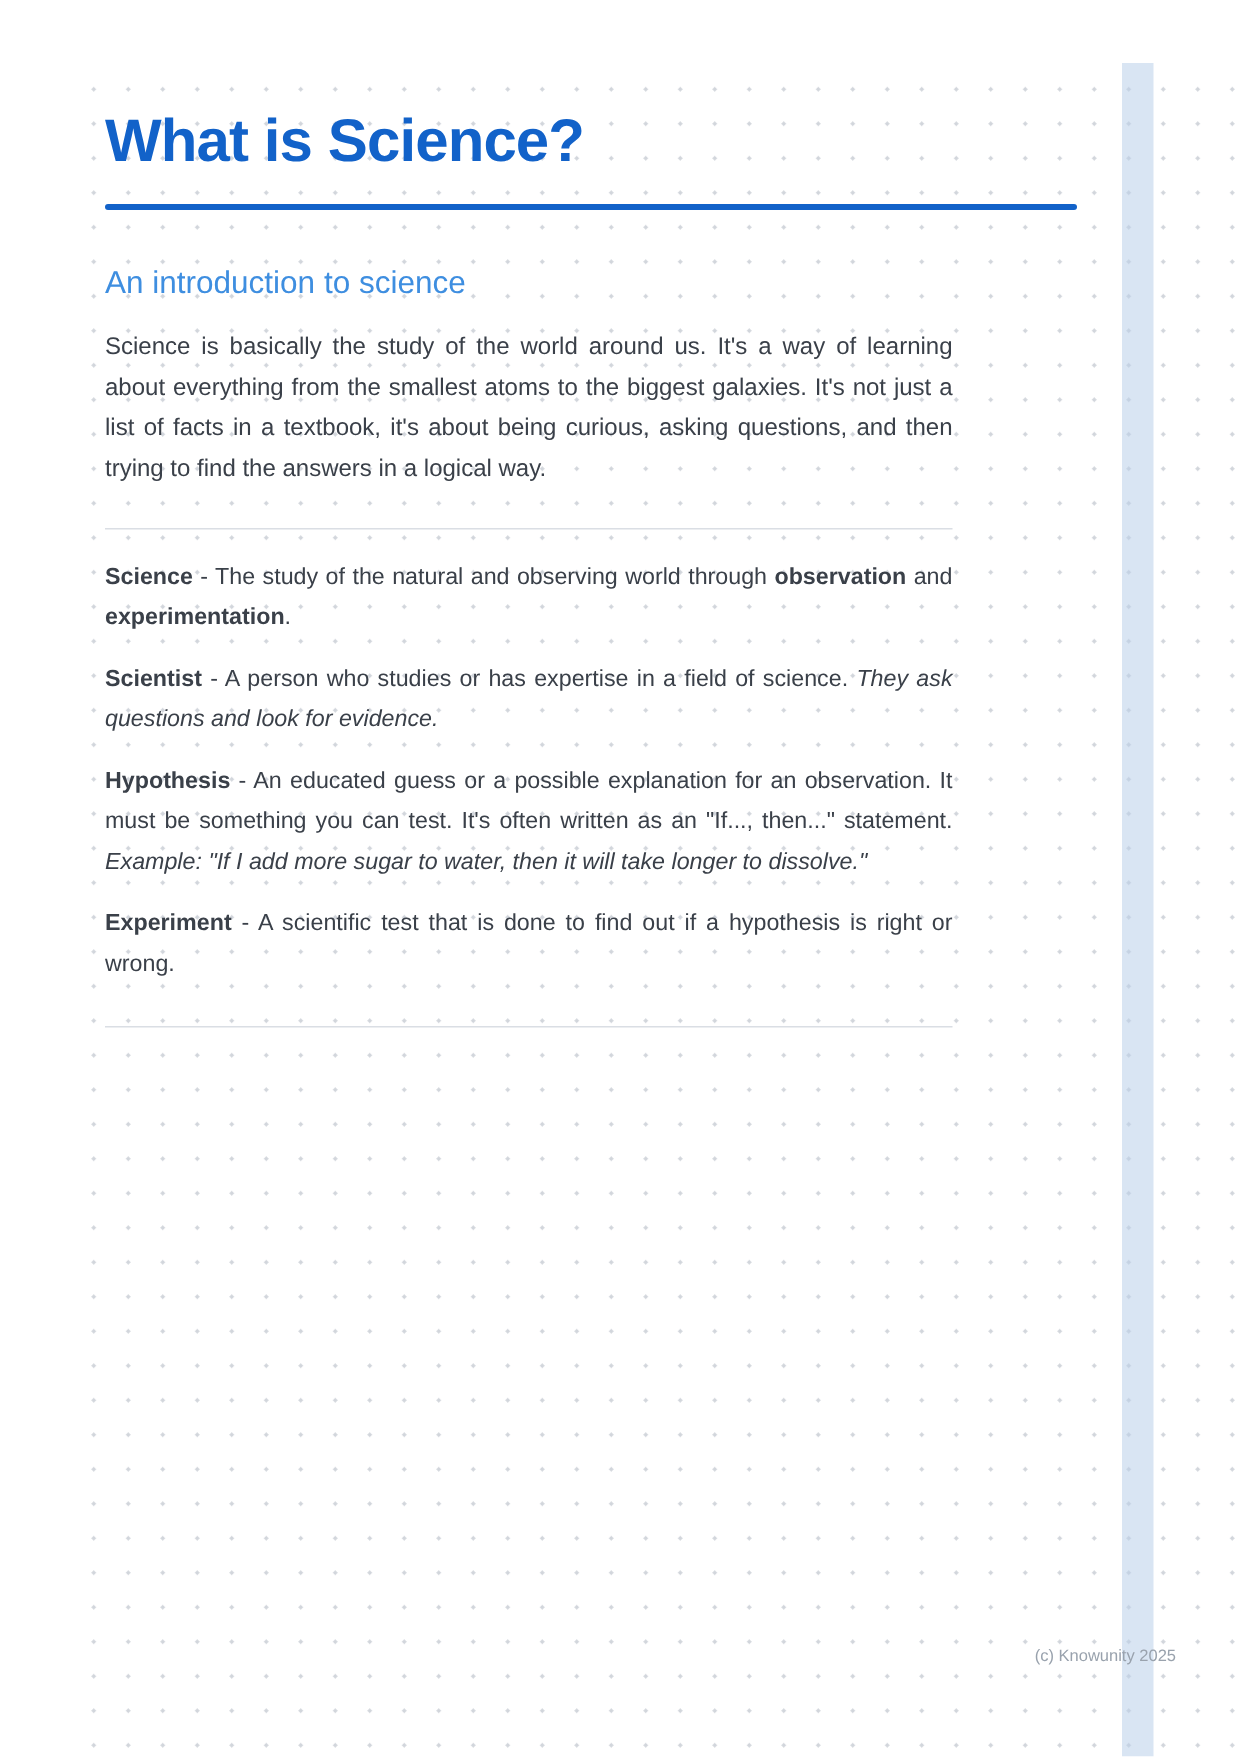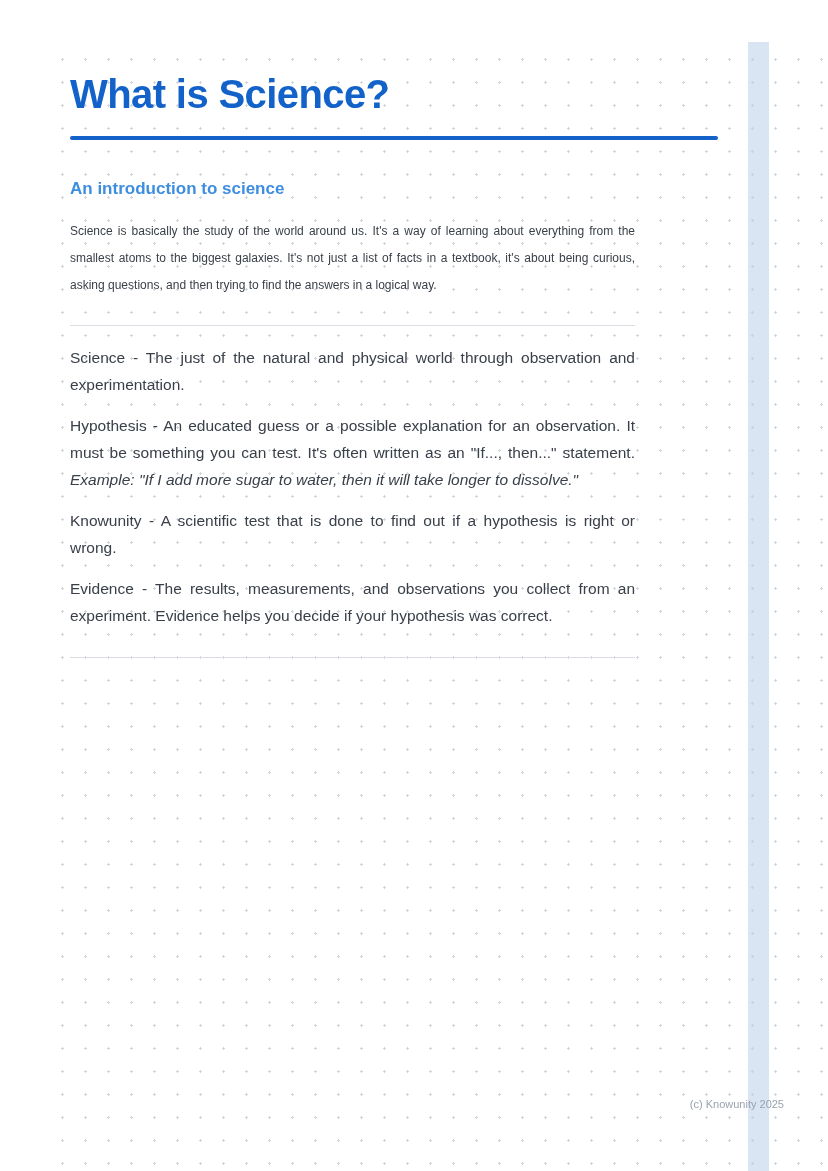--- a/index.html
+++ b/index.html
@@ -54,49 +54,49 @@
   }
   .title-rule {
     margin-top: 20px;
     width: 648px;
     height: 4px;
     background: var(--title-blue, #1262c9);
     border-radius: 2px;
   }
   h2.section-heading {
     margin: 26px 0 0 0;
-    font-size: 17px;
+    font-size: 21px;
     line-height: 26px;
-    font-weight: 700;
+    font-weight: 400;
     color: var(--heading-blue, #3e8ee0);
   }
   h2.first {
     margin-top: 36px;
   }
   .para-block {
     width: 565px;
   }
   p.body-para {
     margin: 16px 0 0 0;
-    font-size: 12px;
+    font-size: 16px;
     line-height: 27px;
     color: var(--body-text, #3a4049);
     text-align: justify;
   }
   p.entry-para {
     margin: 18px 0 0 0;
     font-size: 15.5px;
     line-height: 27px;
     color: var(--body-text, #3a4049);
     text-align: justify;
   }
   p.entry-para + p.entry-para {
     margin-top: 14px;
   }
-  .seg-b { font-weight: 400; }
+  .seg-b { font-weight: 700; }
   .seg-i { font-style: italic; }
   hr.divider {
     border: none;
     border-top: 1px solid var(--divider, #dadee4);
     width: 565px;
     margin: 26px 0 0 0;
   }
   hr.divider.bottom {
     margin-top: 28px;
   }
@@ -127,24 +127,24 @@
     <h2 class="section-heading first">An introduction to science</h2>
 
     <div class="para-block" id="intro-paragraphs">
         <p class="body-para"><span>Science is basically the study of the world around us. It's a way of learning about everything from the smallest atoms to the biggest galaxies. It's not just a list of facts in a textbook, it's about being curious, asking questions, and then trying to find the answers in a logical way.</span></p>
       </div>
 
     <hr class="divider">
 
 
     <div class="para-block" id="keyword-entries">
-        <p class="entry-para"><span class="seg-b">Science</span><span> - The just of the natural and physical world through </span><span class="seg-b">observation</span><span> and </span><span class="seg-b">experimentation</span><span>.</span></p>
+        <p class="entry-para"><span class="seg-b">Science</span><span> - The study of the natural and observing world through </span><span class="seg-b">observation</span><span> and </span><span class="seg-b">experimentation</span><span>.</span></p>
+        <p class="entry-para"><span class="seg-b">Scientist</span><span> - A person who studies or has expertise in a field of science. </span><span class="seg-i">They ask questions and look for evidence.</span></p>
         <p class="entry-para"><span class="seg-b">Hypothesis</span><span> - An educated guess or a possible explanation for an observation. It must be something you can test. It's often written as an "If..., then..." statement. </span><span class="seg-i">Example: "If I add more sugar to water, then it will take longer to dissolve."</span></p>
-        <p class="entry-para"><span class="seg-b">Knowunity</span><span> - A scientific test that is done to find out if a hypothesis is right or wrong.</span></p>
-        <p class="entry-para"><span class="seg-b">Evidence</span><span> - The results, measurements, and observations you collect from an experiment. Evidence helps you decide if your hypothesis was correct.</span></p>
+        <p class="entry-para"><span class="seg-b">Experiment</span><span> - A scientific test that is done to find out if a hypothesis is right or wrong.</span></p>
       </div>
 
     <hr class="divider bottom">
 
   </div>
 
   <div class="footer-credit">(c) Knowunity 2025</div>
 
 </div>
 

